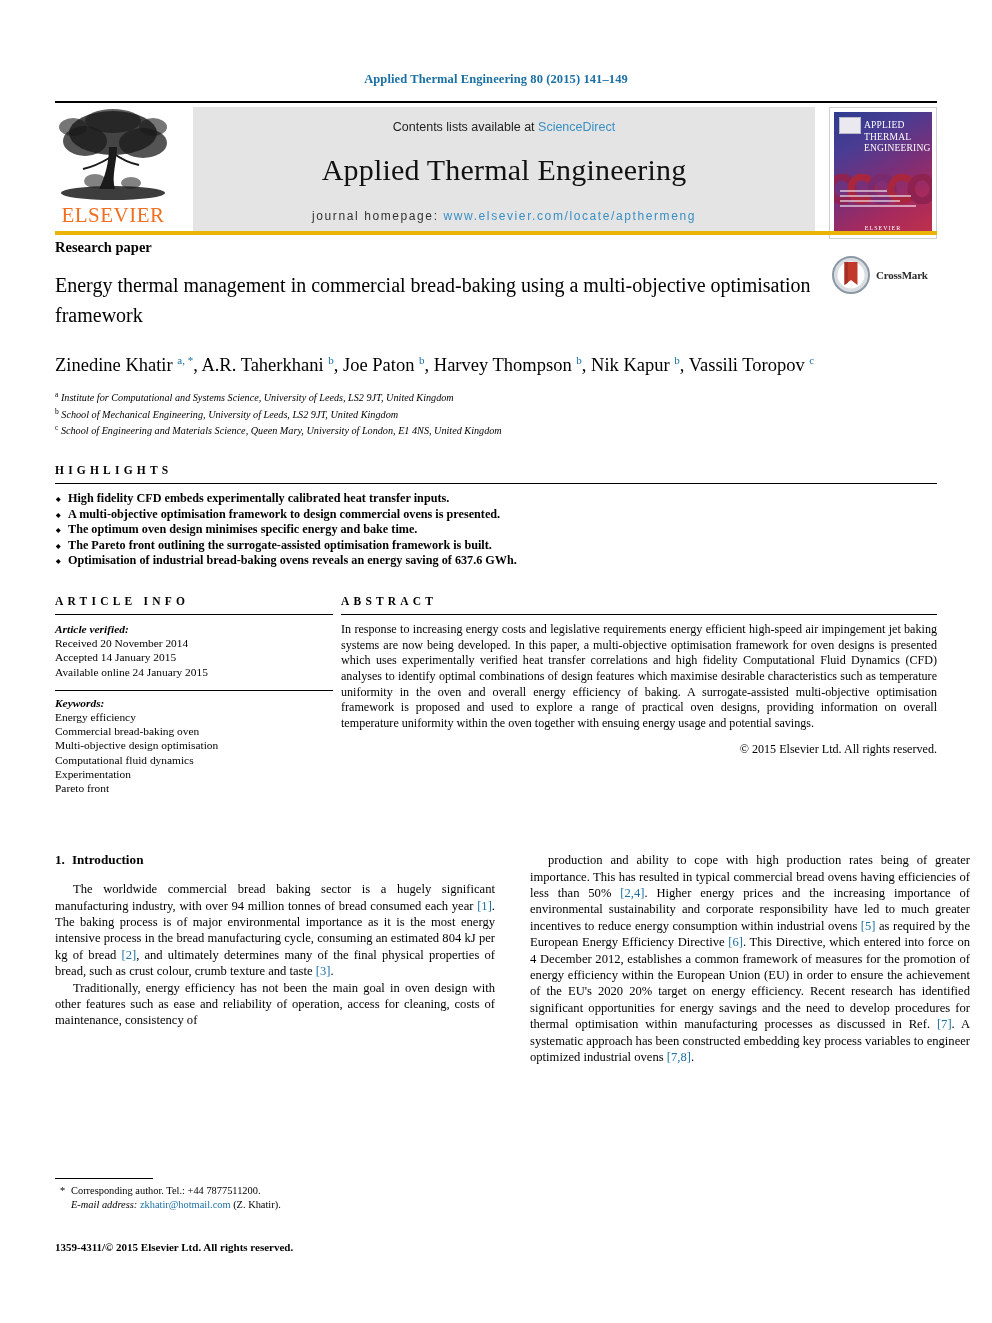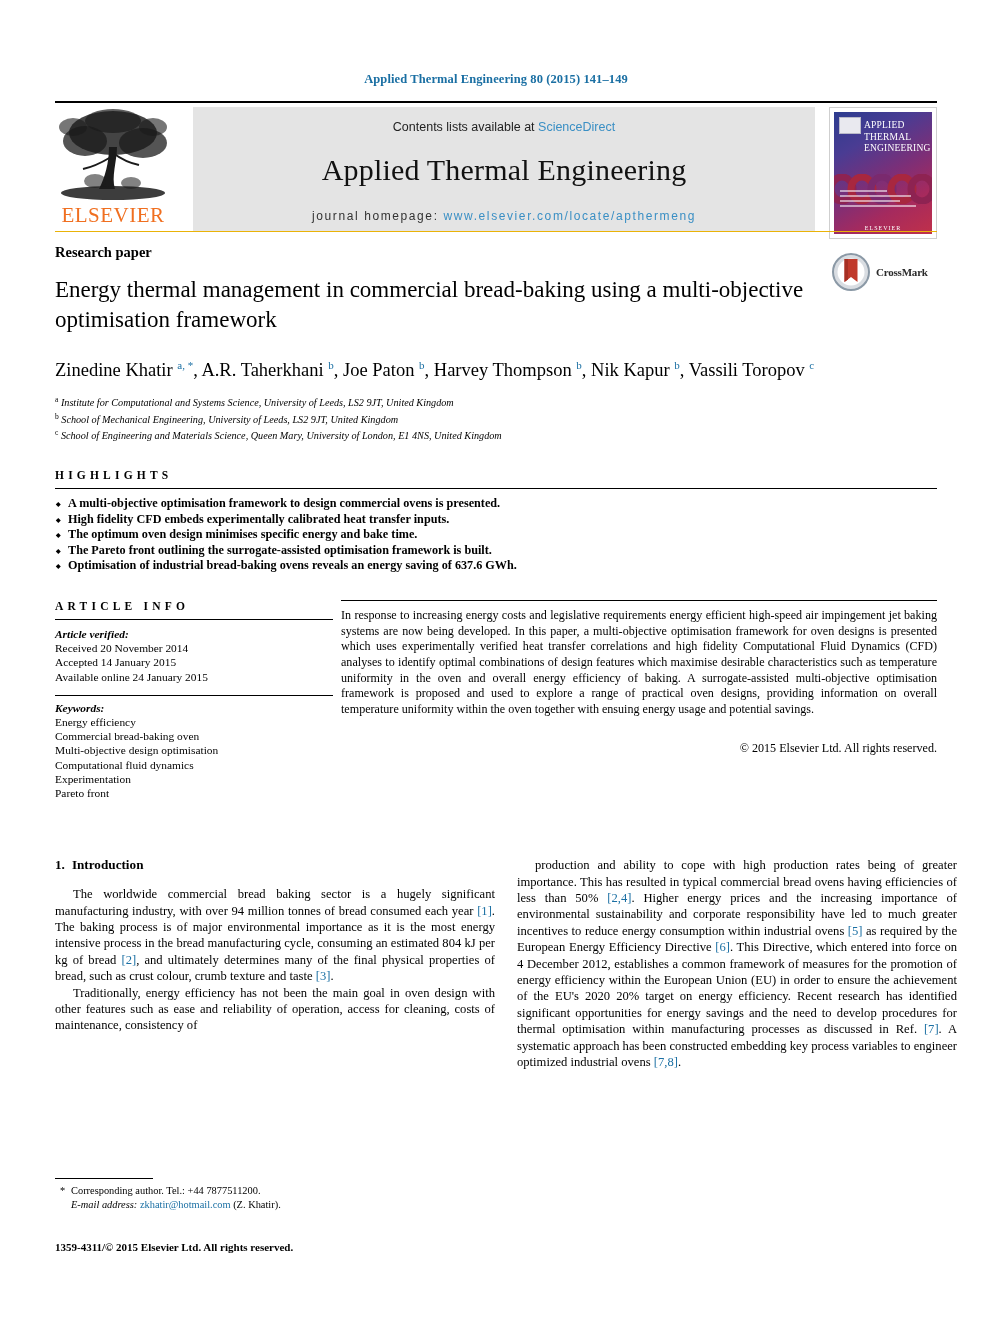--- a/index.html
+++ b/index.html
@@ -155,33 +155,33 @@
     text-align: center;
     font-family: "Liberation Serif", serif;
     font-size: 6px;
     color: #fff;
     letter-spacing: 1px;
   }
 
   
   .article-head {
     margin: 0 55px;
-    border-top: 1px solid #eab308;
-    padding-top: 12px;
+    border-top: 4px solid #eab308;
+    padding-top: 4px;
     position: relative;
   }
   .section-kind {
     font-family: "Liberation Serif", serif;
     font-size: 14.5px;
     font-weight: bold;
     margin-bottom: 14px;
   }
   .article-title {
     font-family: "Liberation Serif", serif;
-    font-size: 23px;
+    font-size: 20px;
     line-height: 30px;
     font-weight: normal;
     margin: 0 0 18px 0;
     max-width: 760px;
     color: #000;
   }
   .authors {
     font-family: "Liberation Serif", serif;
     font-size: 18.5px;
     line-height: 25px;
@@ -274,29 +274,29 @@
   .info-body .ital { font-style: italic; font-weight: bold; }
   .info-group { margin-bottom: 11px; }
   .kw-rule { margin: 3px 0 5px 0; }
   .abs-body {
     font-size: 12.1px;
     line-height: 15.7px;
     text-align: justify;
   }
   .abs-copy {
     text-align: right;
-    margin-top: 23px;
+    margin-top: 10px;
     font-size: 12.1px;
   }
 
   
   .body-cols {
     margin: 46px 55px 0 55px;
     display: flex;
-    gap: 22px;
+    gap: 35px;
   }
   .bcol { width: 440px; flex: 0 0 440px; }
   .h2 {
     font-family: "Liberation Serif", serif;
     font-size: 13.2px;
     font-weight: bold;
     margin: 0 0 13px 0;
   }
   .h2 .num { margin-right: 7px; }
   .para {
@@ -434,22 +434,22 @@
         <path d="M13.5 7 L17 7 L17 27.5 L13.5 30 Z" fill="#a62f23"></path>
       </svg>
       <span class="crossmark-label">CrossMark</span>
     </div>
   </div>
 
   <div class="highlights">
     <div class="sec-label">HIGHLIGHTS</div>
     <div class="rule-thick"></div>
     <ul class="hl-list">
+      <li>High fidelity CFD embeds experimentally calibrated heat transfer inputs.</li>
       <li>A multi-objective optimisation framework to design commercial ovens is presented.</li>
-      <li>High fidelity CFD embeds experimentally calibrated heat transfer inputs.</li>
       <li>The optimum oven design minimises specific energy and bake time.</li>
       <li>The Pareto front outlining the surrogate-assisted optimisation framework is built.</li>
       <li>Optimisation of industrial bread-baking ovens reveals an energy saving of 637.6 GWh.</li>
     </ul>
   </div>
 
   <div class="info-abstract">
     <div class="col-info">
       <div class="sec-label">ARTICLE INFO</div>
       <div class="rule-thin"></div>
@@ -467,20 +467,21 @@
           <div>Commercial bread-baking oven</div>
           <div>Multi-objective design optimisation</div>
           <div>Computational fluid dynamics</div>
           <div>Experimentation</div>
           <div>Pareto front</div>
         </div>
       </div>
     </div>
 
     <div class="col-abs">
+      <div class="sec-label">ABSTRACT</div>
       <div class="rule-thin"></div>
       <div class="abs-body">In response to increasing energy costs and legislative requirements energy efficient high-speed air impingement jet baking systems are now being developed. In this paper, a multi-objective optimisation framework for oven designs is presented which uses experimentally verified heat transfer correlations and high fidelity Computational Fluid Dynamics (CFD) analyses to identify optimal combinations of design features which maximise desirable characteristics such as temperature uniformity in the oven and overall energy efficiency of baking. A surrogate-assisted multi-objective optimisation framework is proposed and used to explore a range of practical oven designs, providing information on overall temperature uniformity within the oven together with ensuing energy usage and potential savings.</div>
       <div class="abs-copy">© 2015 Elsevier Ltd. All rights reserved.</div>
     </div>
   </div>
 
   <div class="body-cols">
     <div class="bcol">
       <div class="h2">
         <span class="num">1.</span><span>Introduction</span>

